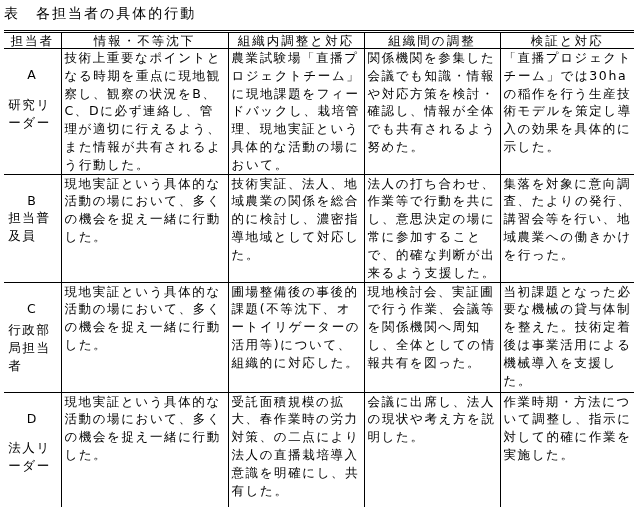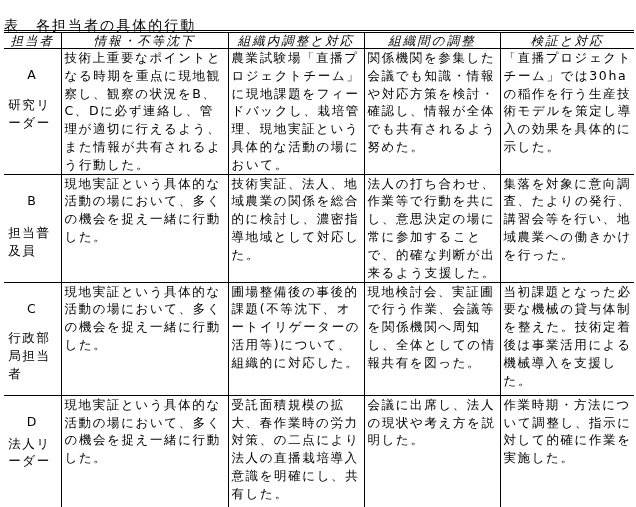--- a/index.html
+++ b/index.html
@@ -1,20 +1,20 @@
 <!DOCTYPE html>
 <html><head>
 <meta charset="utf-8">
 <style>
   html, body { margin:0; padding:0; background:#ffffff; }
   body { width:636px; height:507px; position:relative; overflow:hidden;
          font-family:"DejaVu Sans", sans-serif; color:#000; }
-  .title { position:absolute; left:4px; top:16px; font-size:14px; letter-spacing:2px; line-height:18px; white-space:pre; }
+  .title { position:absolute; left:4px; top:4px; font-size:14px; letter-spacing:2px; line-height:18px; white-space:pre; }
   table { position:absolute; left:4px; top:30px; width:630px; border-collapse:collapse; table-layout:fixed; }
-  thead tr { border-top:3px double #000;font-style:italic; }
+  thead tr { border-top:3px double #000; }
   th { font-weight:normal; font-size:12.5px; letter-spacing:2px; height:15px; padding:0; text-align:center;
        border-bottom:1px solid #000; border-left:1px solid #000; line-height:15px; }
   th:first-child, td:first-child { border-left:none; }
   td { font-size:12.5px; letter-spacing:1.6px; line-height:17.8px; vertical-align:top; padding:0 0 0 3px;
        border-left:1px solid #000; border-bottom:1px solid #000; word-break:break-all; }
   td.who { text-align:center; vertical-align:top; padding:0; }
   td.who .inner { padding-top:17px; }
   tr.rA td { height:124px; }
   tr.rB td { height:107px; }
   tr.rC td { height:109px; }
@@ -53,45 +53,45 @@
         </td>
       <td>技術上重要なポイントとなる時期を重点に現地観察し、観察の状況をB、C、Dに必ず連絡し、管理が適切に行えるよう、また情報が共有されるよう行動した。</td>
       <td>農業試験場「直播プロジェクトチーム」に現地課題をフィードバックし、栽培管理、現地実証という具体的な活動の場において。</td>
       <td>関係機関を参集した会議でも知識・情報や対応方策を検討・確認し、情報が全体でも共有されるよう努めた。</td>
       <td>「直播プロジェクトチーム」では30haの稲作を行う生産技術モデルを策定し導入の効果を具体的に示した。</td>
     </tr>
     <tr class="rB">
       <td class="who">
           <div class="inner">
             <div>B</div>
-            <div style="width:48px;margin:15px auto;text-align:left;">担当普及員</div>
+            <div style="width:48px;margin:0 auto;text-align:left;">担当普及員</div>
           </div>
         </td>
       <td>現地実証という具体的な活動の場において、多くの機会を捉え一緒に行動した。</td>
       <td>技術実証、法人、地域農業の関係を総合的に検討し、濃密指導地域として対応した。</td>
       <td>法人の打ち合わせ、作業等で行動を共にし、意思決定の場に常に参加することで、的確な判断が出来るよう支援した。</td>
       <td>集落を対象に意向調査、たよりの発行、講習会等を行い、地域農業への働きかけを行った。</td>
     </tr>
     <tr class="rC">
       <td class="who">
           <div class="inner">
             <div>C</div>
-            <div style="width:48px;margin:12px auto;text-align:left;">行政部局担当者</div>
+            <div style="width:48px;margin:4px auto;text-align:left;">行政部局担当者</div>
           </div>
         </td>
       <td>現地実証という具体的な活動の場において、多くの機会を捉え一緒に行動した。</td>
       <td>圃場整備後の事後的課題(不等沈下、オートイリゲーターの活用等)について、組織的に対応した。</td>
       <td>現地検討会、実証圃で行う作業、会議等を関係機関へ周知し、全体としての情報共有を図った。</td>
       <td>当初課題となった必要な機械の貸与体制を整えた。技術定着後は事業活用による機械導入を支援した。</td>
     </tr>
     <tr class="rD">
       <td class="who">
           <div class="inner">
             <div>D</div>
-            <div style="width:48px;margin:4px auto;text-align:left;">法人リーダー</div>
+            <div style="width:48px;margin:12px auto;text-align:left;">法人リーダー</div>
           </div>
         </td>
       <td>現地実証という具体的な活動の場において、多くの機会を捉え一緒に行動した。</td>
       <td>受託面積規模の拡大、春作業時の労力対策、の二点により法人の直播栽培導入意識を明確にし、共有した。</td>
       <td>会議に出席し、法人の現状や考え方を説明した。</td>
       <td>作業時期・方法について調整し、指示に対して的確に作業を実施した。</td>
     </tr>
   </tbody>
 </table>
 

